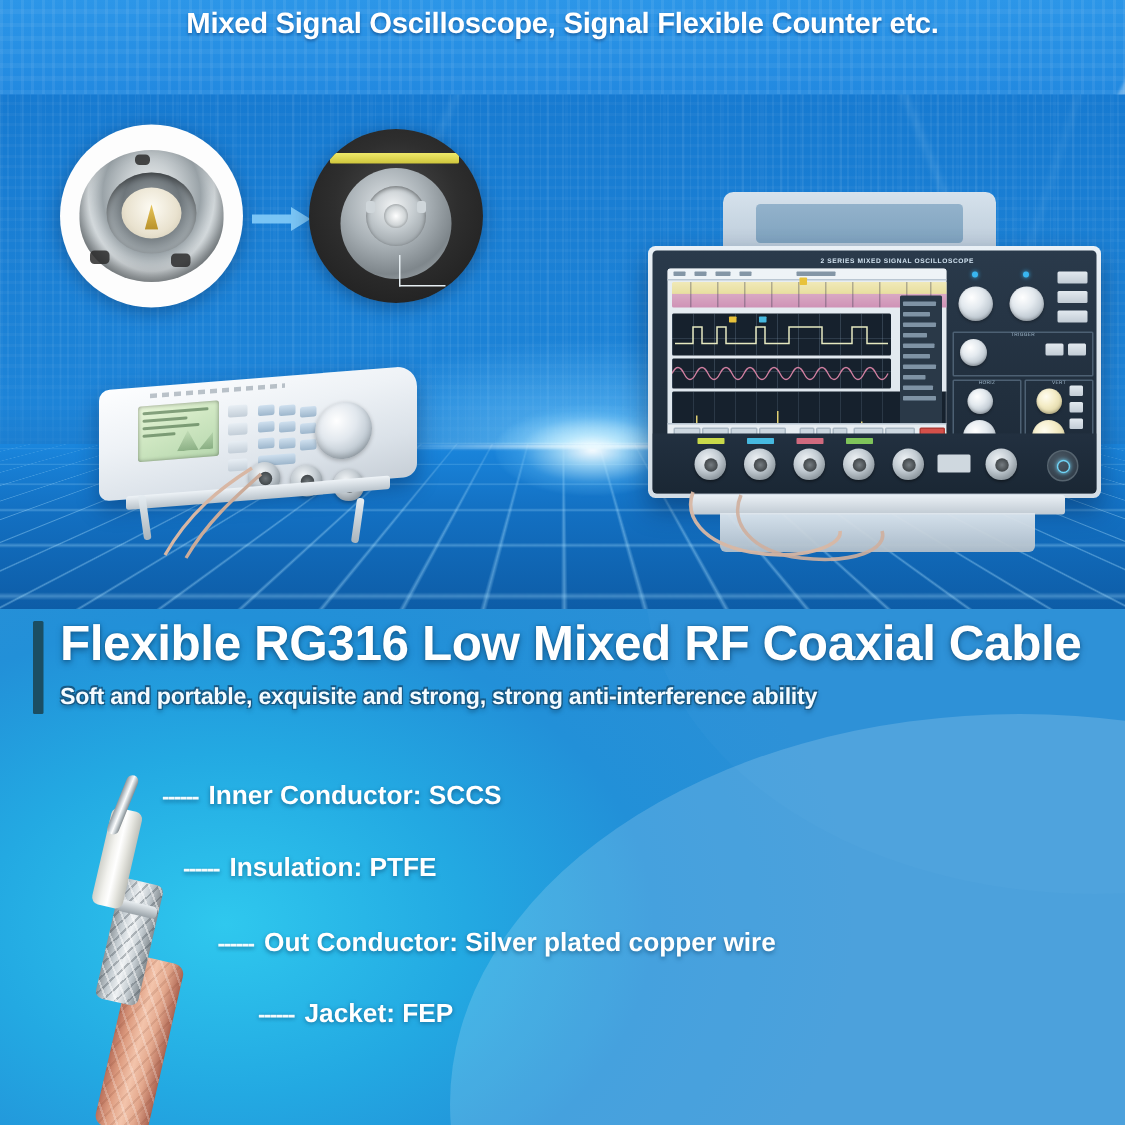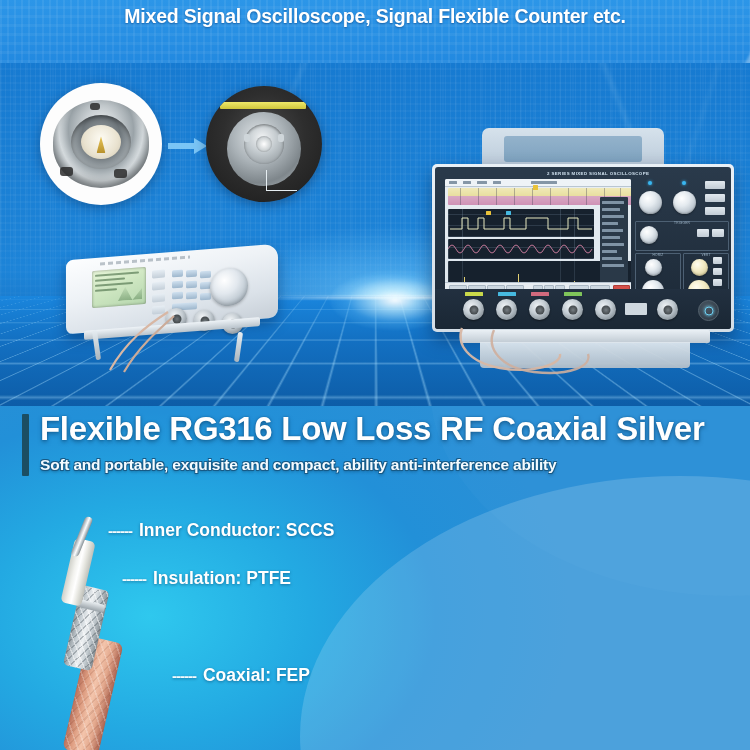--- a/index.html
+++ b/index.html
@@ -457,38 +457,41 @@
     </div>
   </div>
 
   <div id="bottom-panel">
     <div class="swoosh" style="left:300px;top:70px;width:760px;height:520px;"></div>
     <div class="swoosh2" style="left:430px;top:-230px;width:600px;height:420px;opacity:.18;"></div>
 
   </div>
 
   <div class="title-bar"></div>
-  <div id="main-title">Flexible RG316 Low Loss RF Coaxial Silver</div>
-  <div id="sub-title">Soft and portable, exquisite and compact, ability anti-interference ability</div>
+  <div id="main-title">Flexible RG316 Low Mixed RF Coaxial Cable</div>
+  <div id="sub-title">Soft and portable, exquisite and strong, strong anti-interference ability</div>
 
   <div id="cut-cable">
     <div class="cc-jacket">
         <div class="w"></div>
       </div>
     <div class="cc-braid">
         <div class="w"></div>
       </div>
     <div class="cc-ring"></div>
     <div class="cc-ptfe"></div>
     <div class="cc-pin"></div>
   </div>
 
   <div class="feature" style="left:122px;top:568px;">
     <span class="dash">------</span><span>Insulation: PTFE</span>
   </div>
   <div class="feature" style="left:108px;top:520px;">
     <span class="dash">------</span><span>Inner Conductor: SCCS</span>
   </div>
+  <div class="feature" style="left:145px;top:618px;">
+    <span class="dash">------</span><span>Out Conductor: Silver plated copper wire</span>
+  </div>
   <div class="feature" style="left:172px;top:665px;">
-    <span class="dash">------</span><span>Coaxial: FEP</span>
+    <span class="dash">------</span><span>Jacket: FEP</span>
   </div>
 
 </div>
 
 </body></html>

